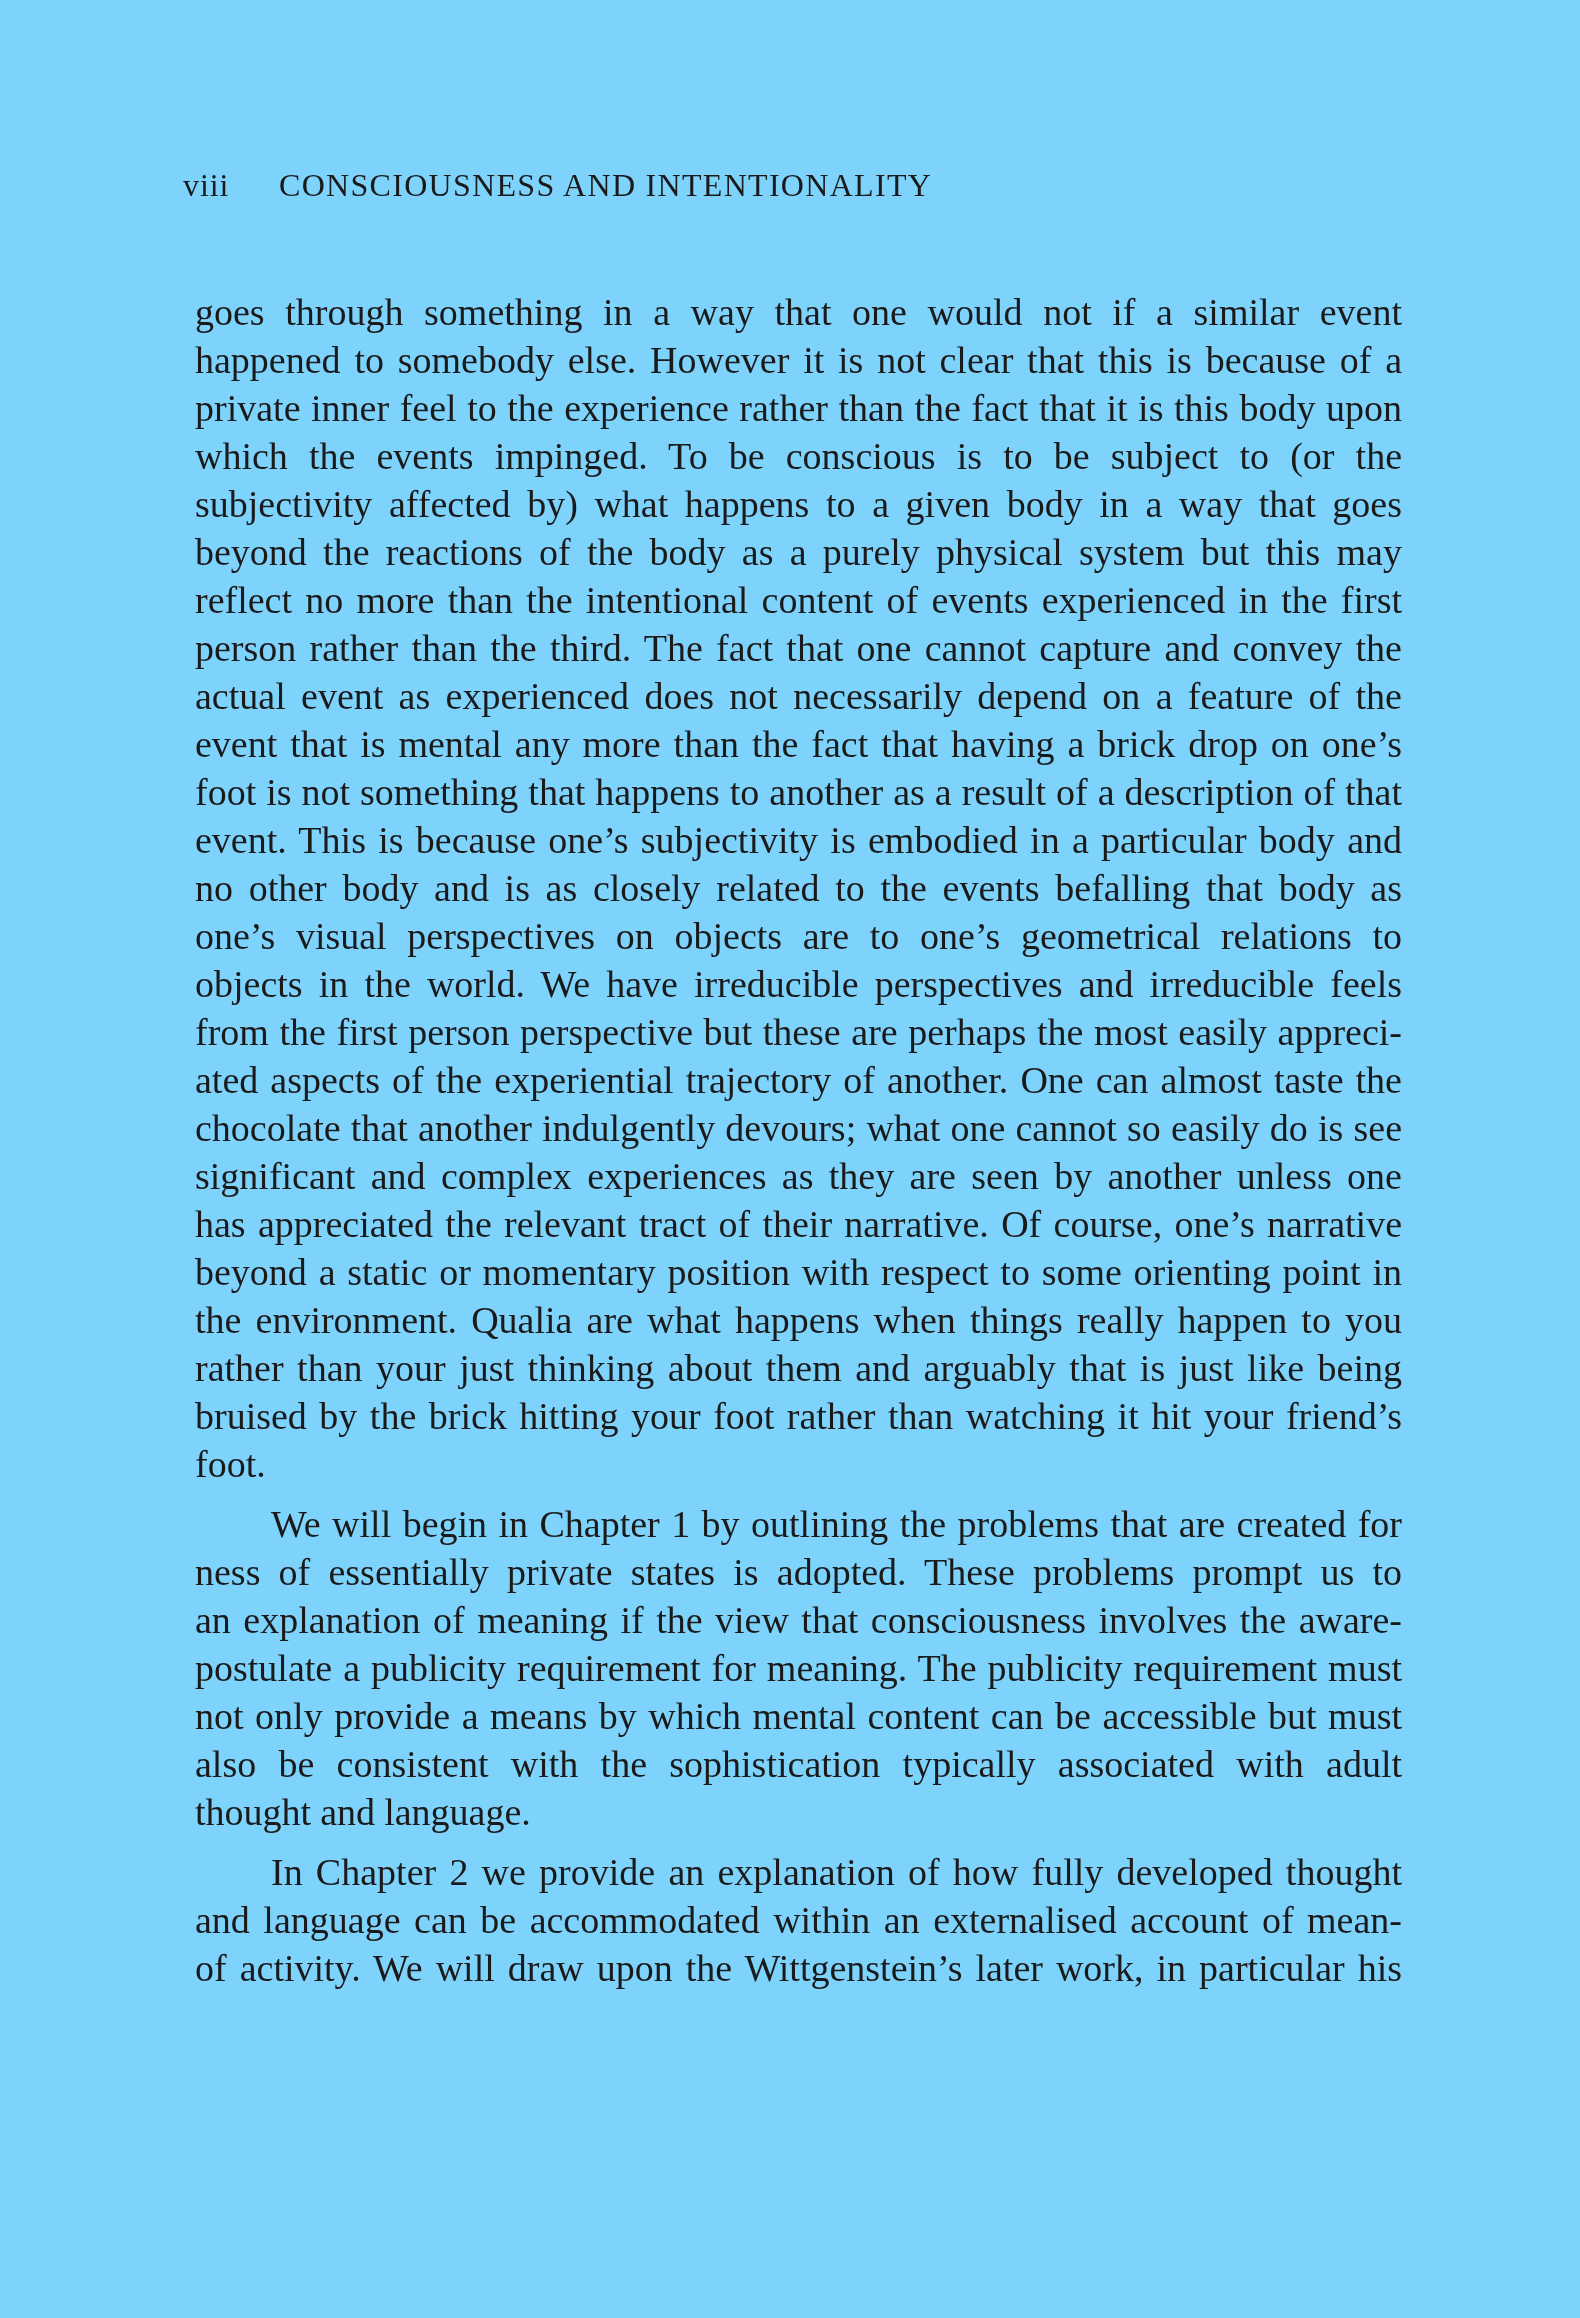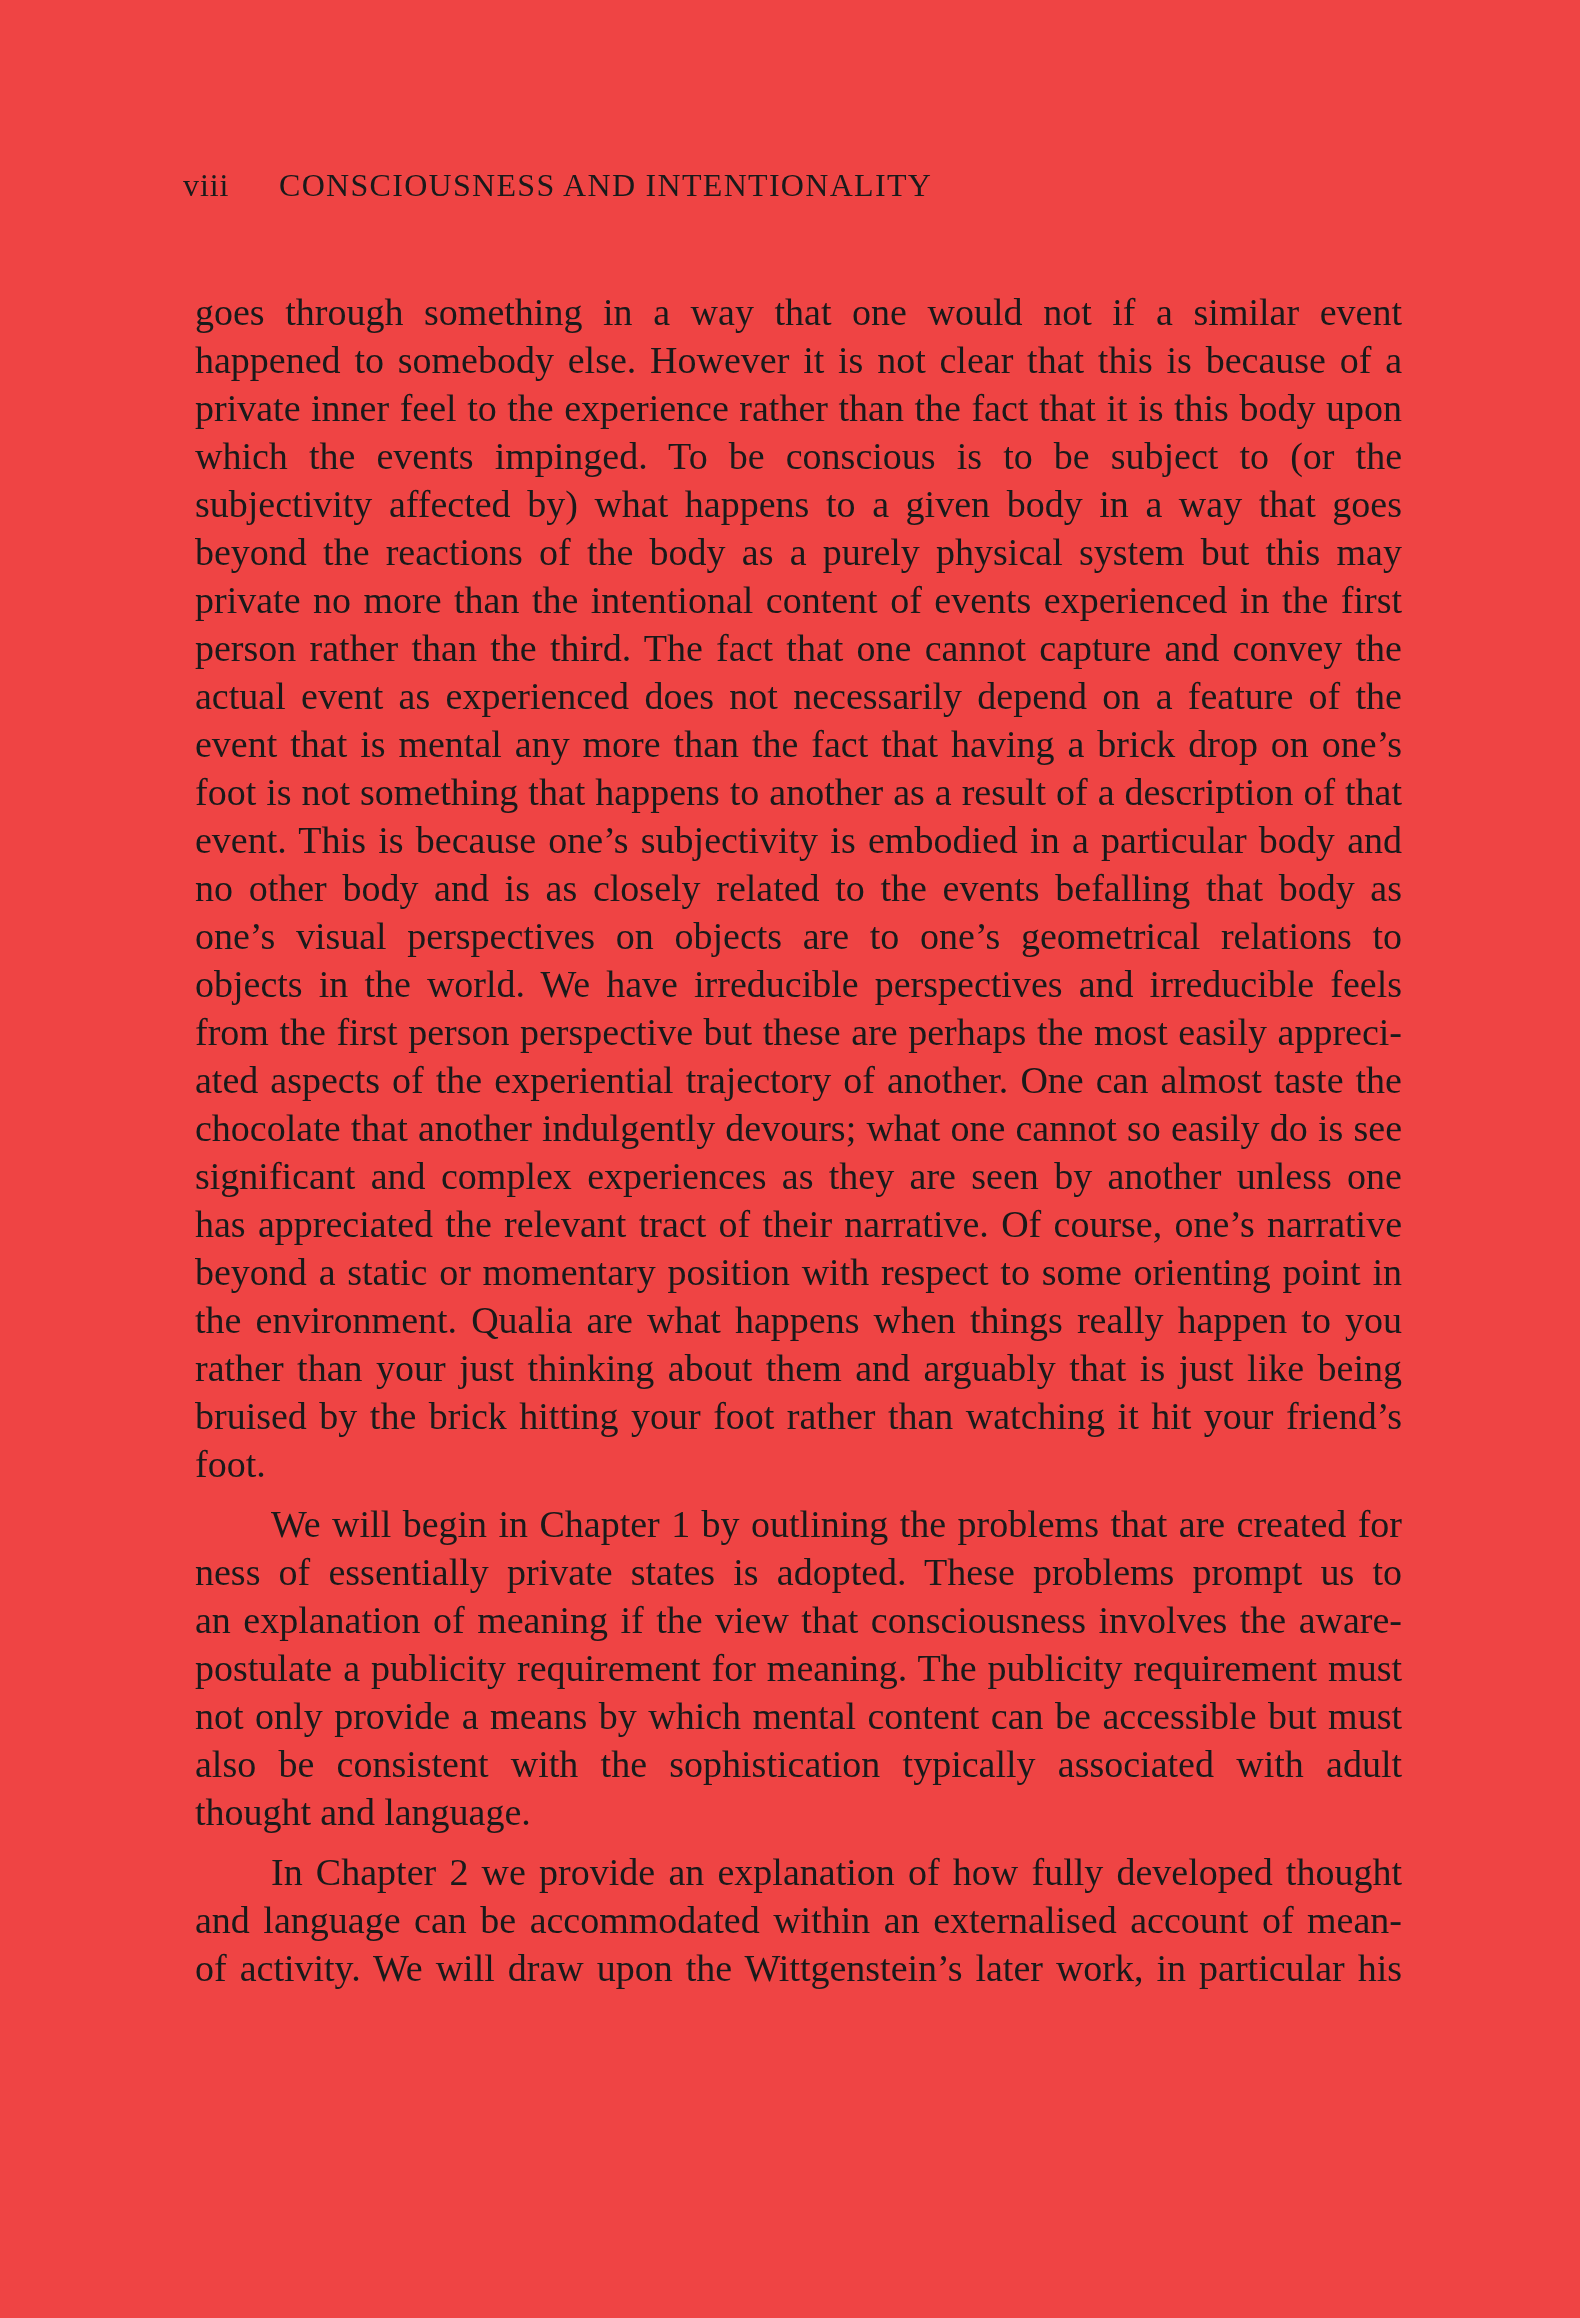--- a/index.html
+++ b/index.html
@@ -12,21 +12,21 @@
       height: 2319px;
       position: relative;
       overflow: hidden;
       color: #1a1a1a;
       font-family: "Liberation Serif", "DejaVu Serif", serif;
     }
     .page {
       position: absolute;
       left: 0; top: 0;
       width: 1580px; height: 2319px;
-      background: #ef4444;
+      background: #7dd3fc;
     }
     .running-head {
       position: absolute;
       top: 163px;
       left: 183px;
       width: 1231px;
       height: 45px;
       font-size: 32px;
       line-height: 45px;
     }
@@ -78,21 +78,21 @@
   </div>
 
   <div class="body-text">
     <p class="para">
       <span class="line">goes through something in a way that one would not if a similar event</span>
       <span class="line">happened to somebody else. However it is not clear that this is because of a</span>
       <span class="line">private inner feel to the experience rather than the fact that it is this body upon</span>
       <span class="line">which the events impinged. To be conscious is to be subject to (or the</span>
       <span class="line">subjectivity affected by) what happens to a given body in a way that goes</span>
       <span class="line">beyond the reactions of the body as a purely physical system but this may</span>
-      <span class="line">private no more than the intentional content of events experienced in the first</span>
+      <span class="line">reflect no more than the intentional content of events experienced in the first</span>
       <span class="line">person rather than the third. The fact that one cannot capture and convey the</span>
       <span class="line">actual event as experienced does not necessarily depend on a feature of the</span>
       <span class="line">event that is mental any more than the fact that having a brick drop on one’s</span>
       <span class="line">foot is not something that happens to another as a result of a description of that</span>
       <span class="line">event. This is because one’s subjectivity is embodied in a particular body and</span>
       <span class="line">no other body and is as closely related to the events befalling that body as</span>
       <span class="line">one’s visual perspectives on objects are to one’s geometrical relations to</span>
       <span class="line">objects in the world. We have irreducible perspectives and irreducible feels</span>
       <span class="line">from the first person perspective but these are perhaps the most easily appreci-</span>
       <span class="line">ated aspects of the experiential trajectory of another. One can almost taste the</span>

